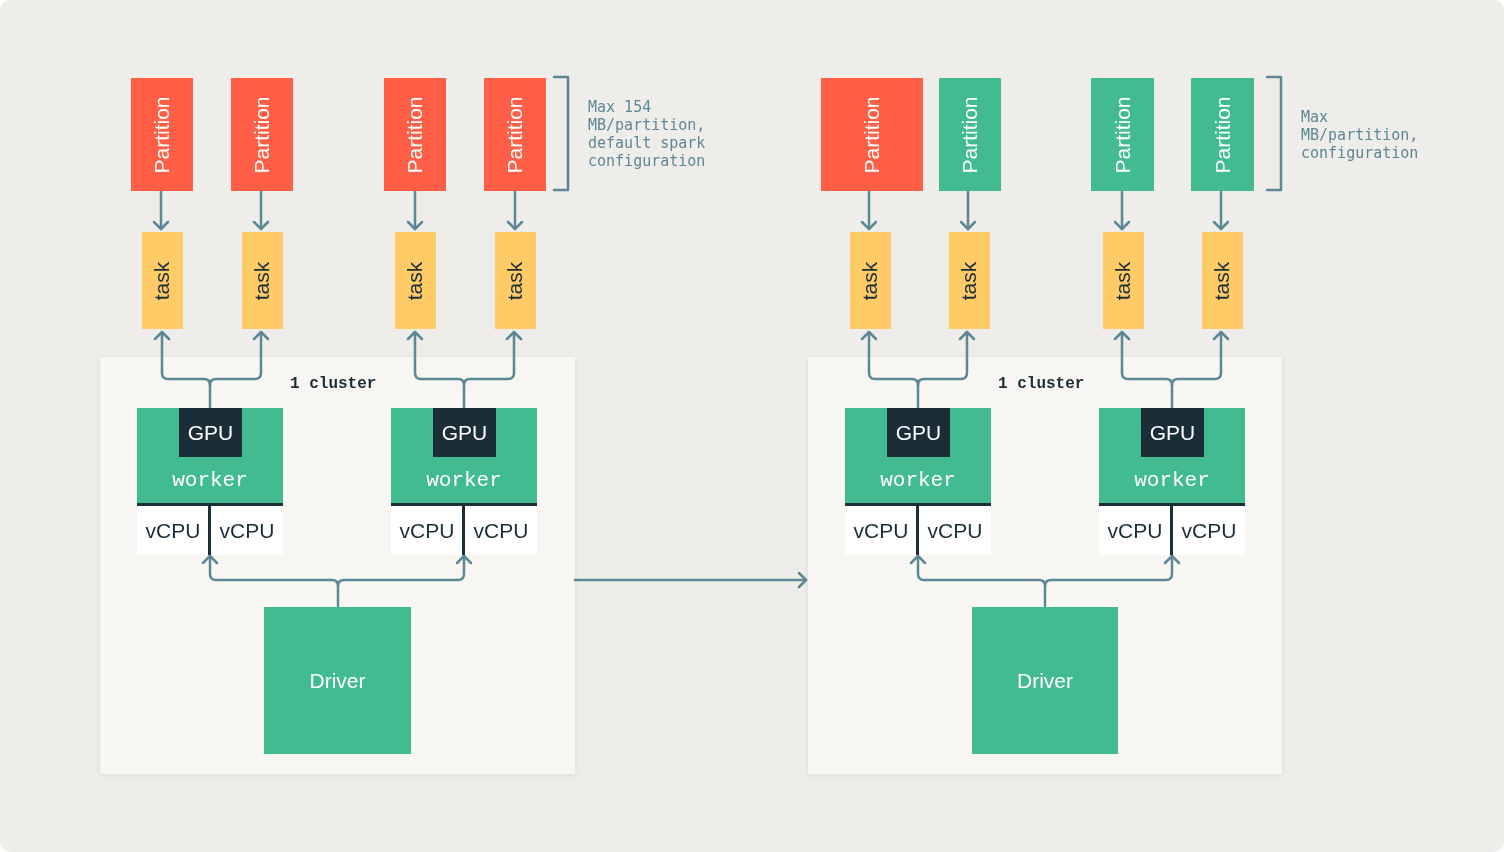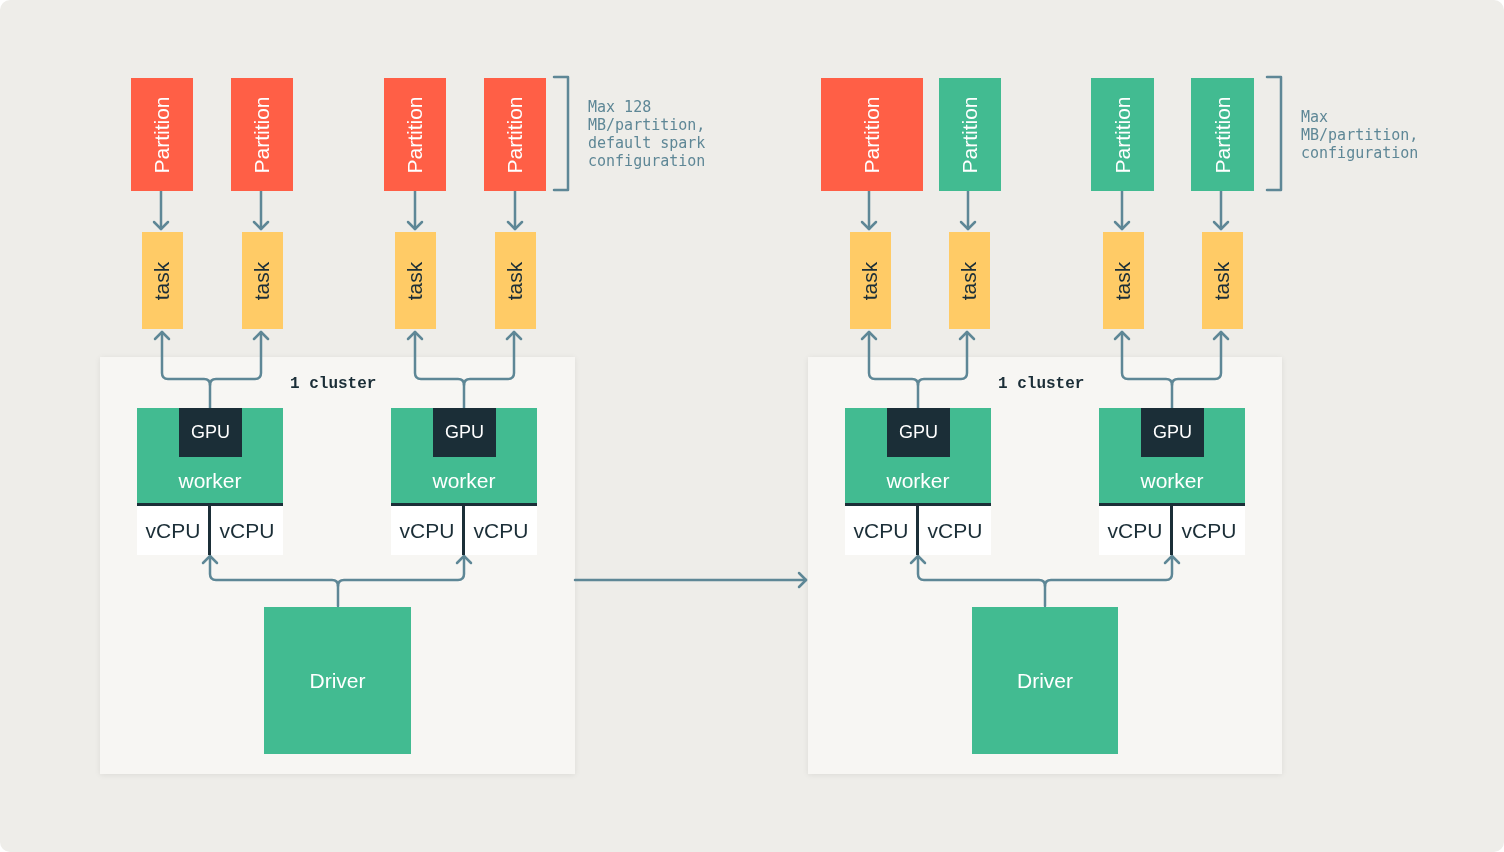--- a/index.html
+++ b/index.html
@@ -5,22 +5,22 @@
     html, body { margin: 0; padding: 0; }
     body { width: 1504px; height: 852px; background: #ffffff; position: relative; overflow: hidden; font-family: "Liberation Sans", sans-serif; }
     .canvas { position: absolute; left: 0; top: 0; width: 1504px; height: 852px; background: #eeede9; border-radius: 10px; }
     .cluster { position: absolute; background: #f7f6f3; box-shadow: 0 1px 6px rgba(0,0,0,0.08); }
     .box { position: absolute; display: flex; align-items: center; justify-content: center; }
     .partition { background: #ff5f46; color: #ffffff; font-size: 21px; }
     .partition.green { background: #42bb91; }
     .vtext { transform: rotate(-90deg); white-space: nowrap; display: inline-block; }
     .task { background: #ffcb66; color: #1b2e37; font-size: 21px; }
     .worker { position: absolute; background: #42bb91; }
-    .gpu { position: absolute; background: #1b2e37; color: #ffffff; font-size: 18px; display: flex; align-items: center; justify-content: center; }
-    .worker-label { position: absolute; color: #ffffff; font-size: 21px; text-align: center; }
+    .gpu { position: absolute; background: #1b2e37; color: #ffffff; font-size: 21px; display: flex; align-items: center; justify-content: center; }
+    .worker-label { position: absolute; color: #ffffff; font-size: 21px; text-align: center; font-family: Liberation Mono, monospace; }
     .worker-bar { position: absolute; background: #1b2e37; }
     .vcpu { position: absolute; background: #ffffff; color: #1b2e37; font-size: 21px; display: flex; align-items: center; justify-content: center; }
     .vcpu-div { position: absolute; background: #1b2e37; }
     .driver { background: #42bb91; color: #ffffff; font-size: 21px; }
     .cluster-label { position: absolute; font-family: "Liberation Mono", monospace; font-size: 16px; color: #1b2e37; font-weight: bold; }
     .note { position: absolute; font-family: "DejaVu Sans Mono", monospace; font-size: 15px; color: #5e8796; line-height: 18px; white-space: pre; }
     svg.wires { position: absolute; left: 0; top: 0; }
   </style>
 </head>
 <body>
@@ -107,21 +107,21 @@
   <div class="box partition" style="left: 231px; top: 78px; width: 62px; height: 113px; background: rgb(255, 95, 70);">
       <span class="vtext">Partition</span>
     </div>
   <div class="box partition" style="left: 384px; top: 78px; width: 62px; height: 113px; background: rgb(255, 95, 70);">
       <span class="vtext">Partition</span>
     </div>
   <div class="box partition" style="left: 484px; top: 78px; width: 62px; height: 113px; background: rgb(255, 95, 70);">
       <span class="vtext">Partition</span>
     </div>
 
-  <div class="note" style="left:588px;top:98px;">Max 128
+  <div class="note" style="left:588px;top:98px;">Max 154
 MB/partition,
 default spark
 configuration</div>
 
   <div class="box task" style="left:142px;top:232px;width:41px;height:97px;">
       <span class="vtext">task</span>
     </div>
   <div class="box task" style="left:242px;top:232px;width:41px;height:97px;">
       <span class="vtext">task</span>
     </div>

